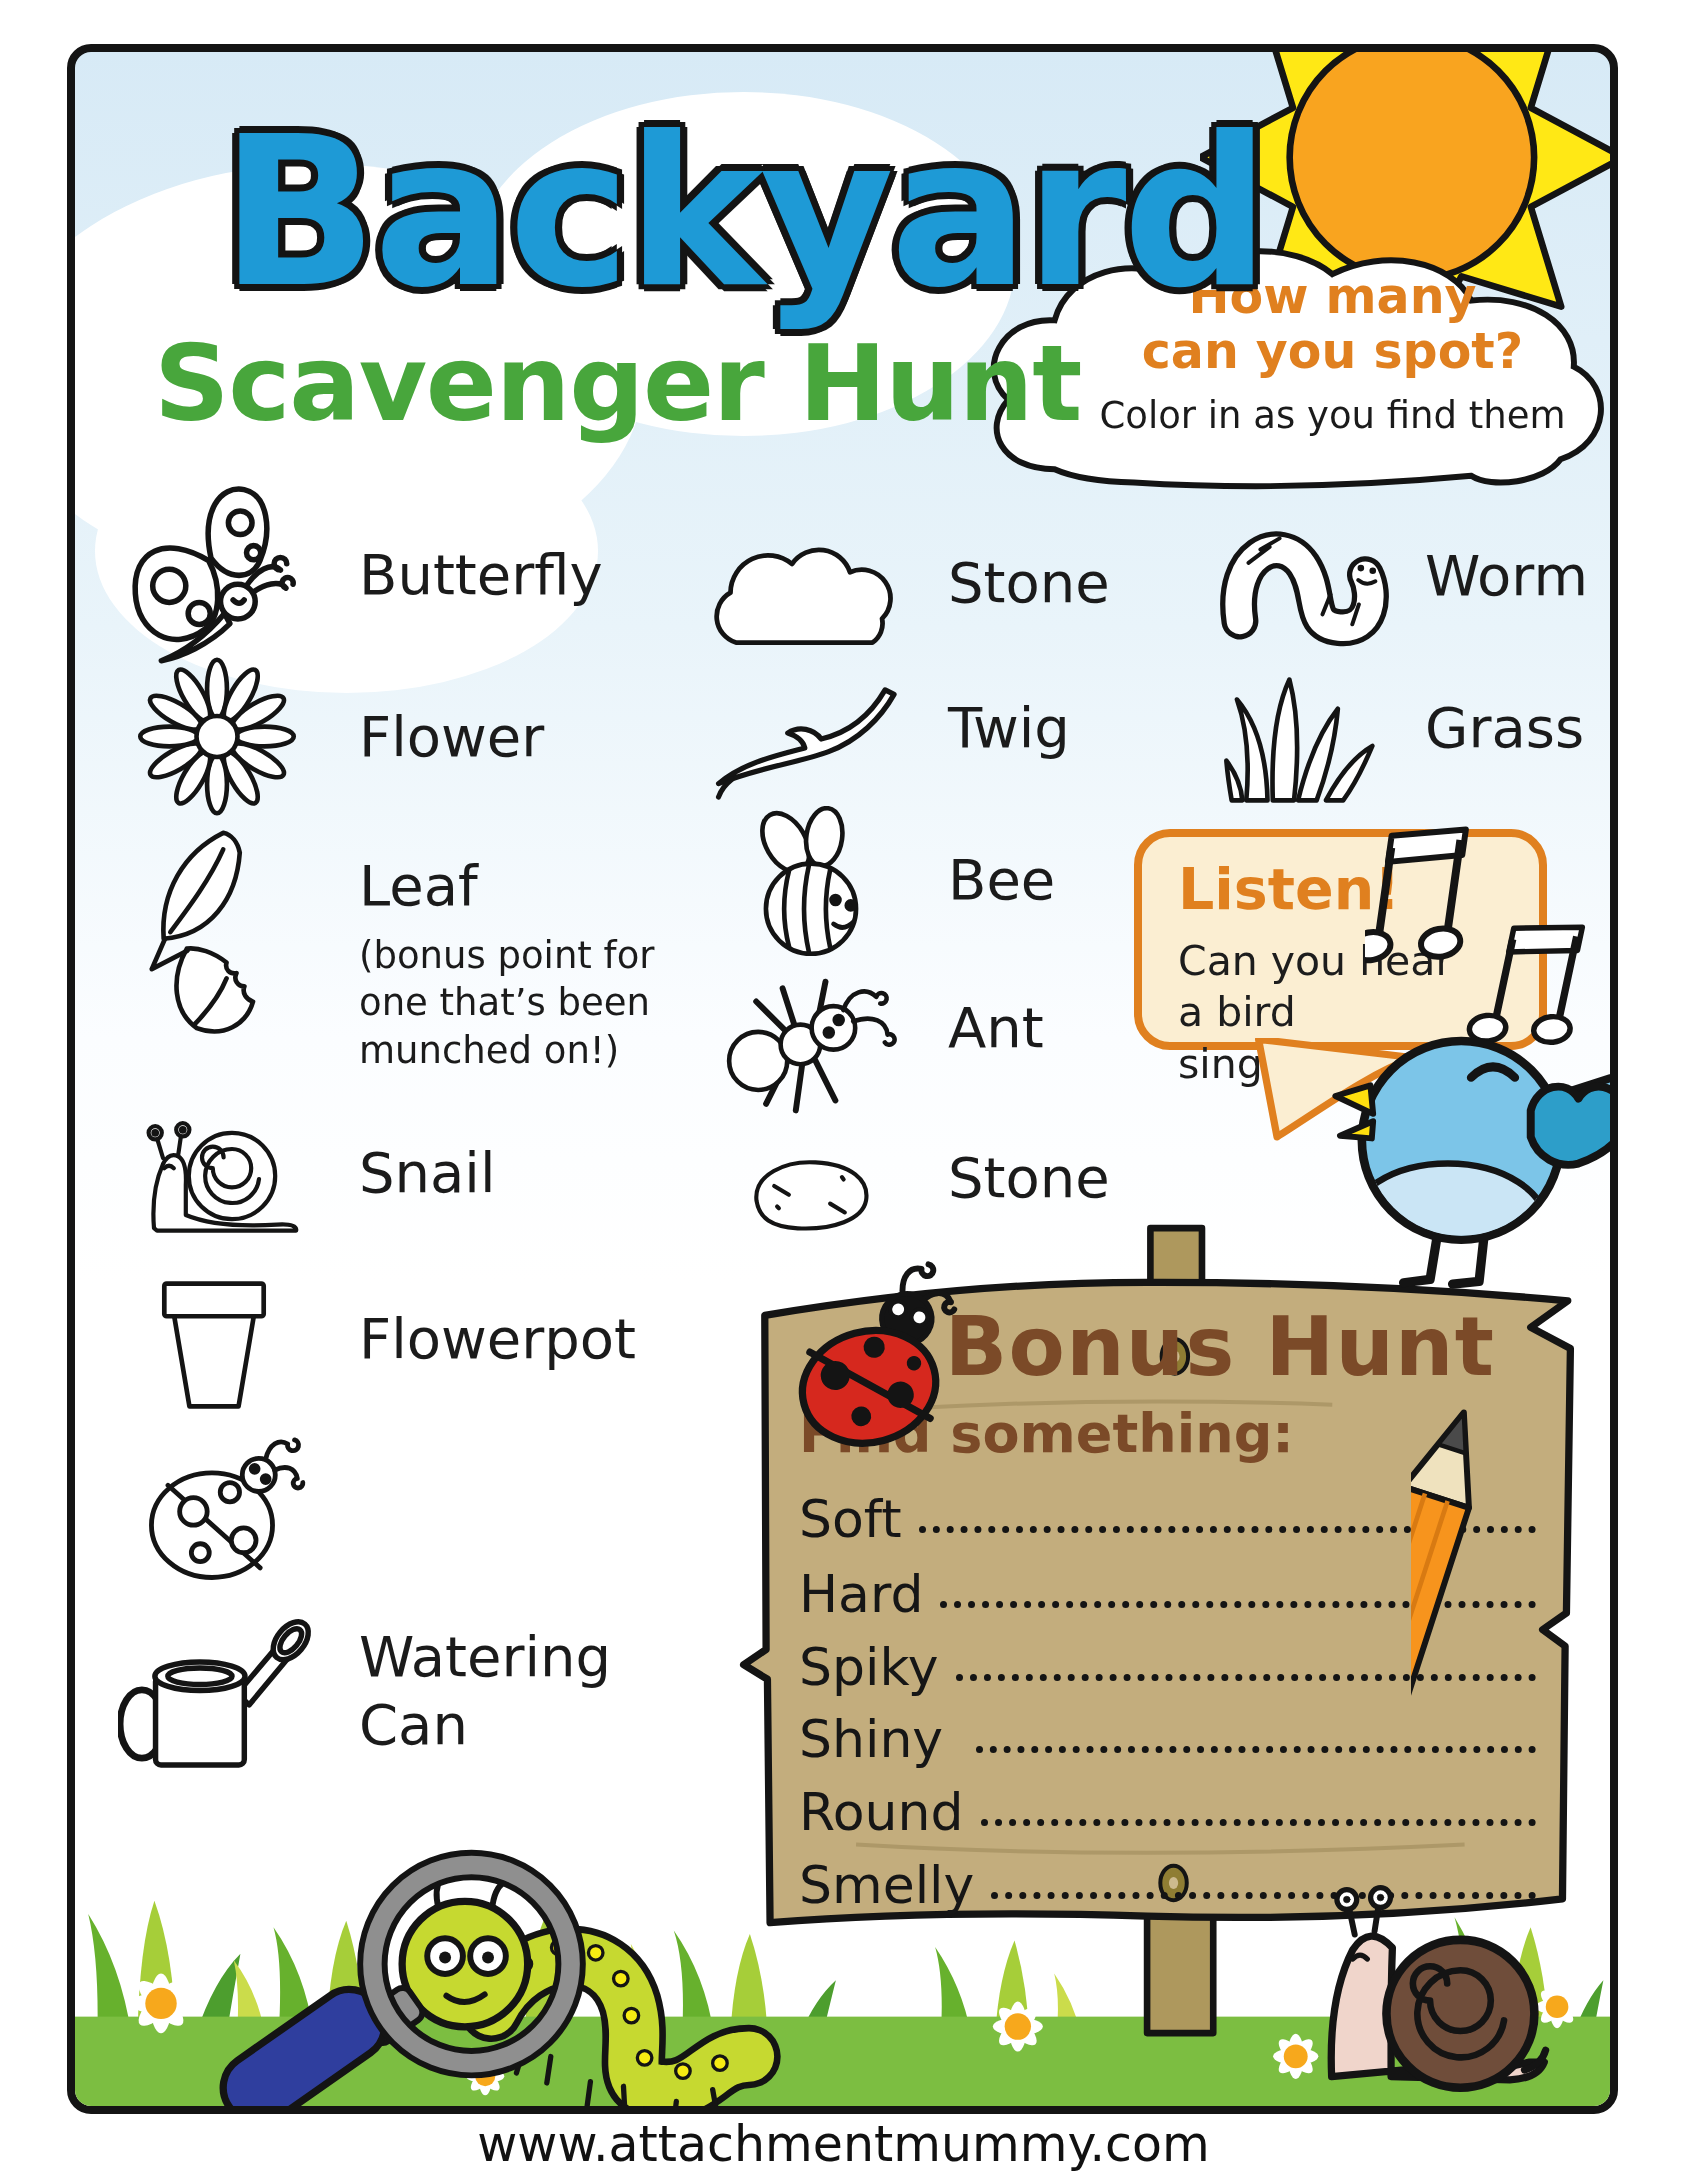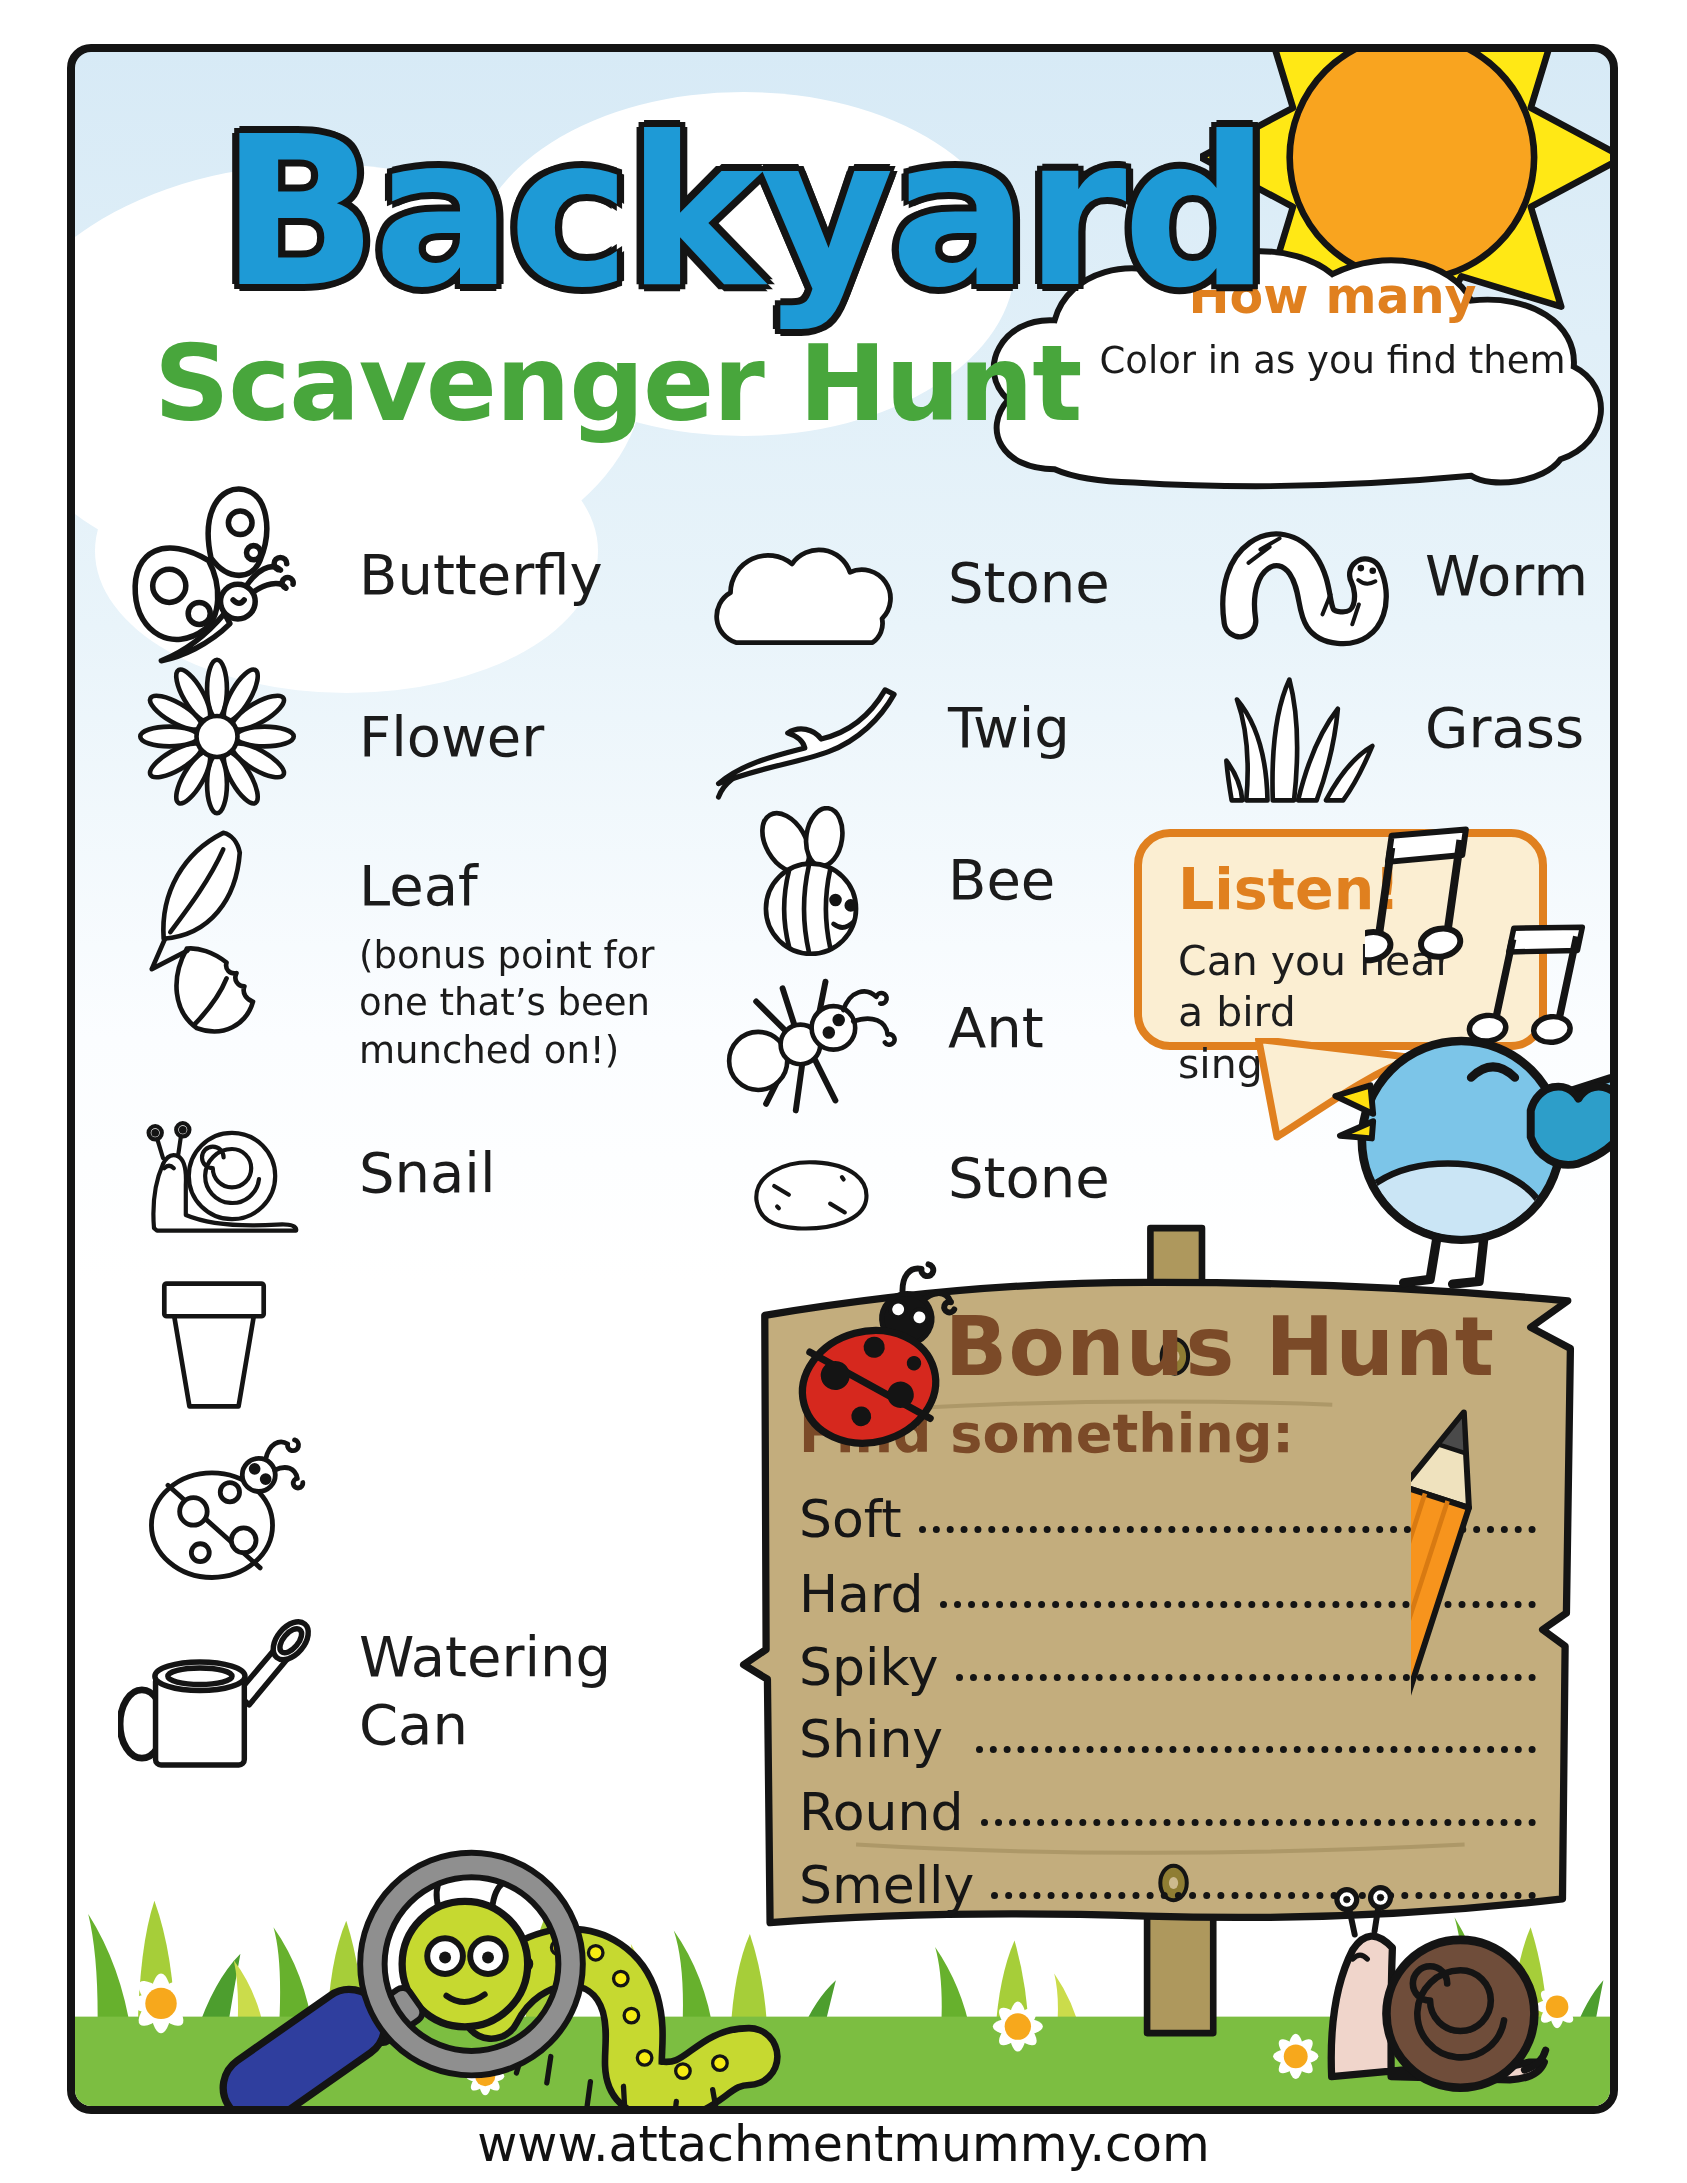--- a/index.html
+++ b/index.html
@@ -51,20 +51,21 @@
         <path fill="#FFE815" d="M320,-100 L395,40 L546,-6 L500,145 L640,220 L500,295 L546,446 L395,400 L320,540 L245,400 L94,446 L140,295 L0,220 L140,145 L94,-6 L245,40 Z"></path>
         <circle cx="320" cy="220" r="185" fill="#F9A41F"></circle>
       </g>
     </svg>
 
     <svg class="abs" style="left:887px;top:179px;width:668px;height:278px;" viewBox="0 0 1010 420">
       <path fill="#fff" stroke="#141414" stroke-width="9" d="M 140 360 C 60 360 30 300 70 255 C 20 210 60 130 140 135 C 160 60 260 35 330 75 C 380 20 500 15 560 65 C 640 25 740 45 770 105 C 860 95 930 140 925 205 C 985 235 980 320 905 345 C 880 380 800 390 770 370 Q 500 395 260 380 Q 180 378 140 360 Z"></path>
     </svg>
     <div class="cloudtext">
       <div class="l1">How many</div>
+      <div class="l1">can you spot?</div>
       <div class="l3">Color in as you find them</div>
     </div>
 
     <div class="title">Backyard</div>
     <div class="subtitle">Scavenger Hunt</div>
 
     <figure class="item" style="left:43px;top:423px;width:205px;height:198px;">
       <svg viewBox="0 0 260 250">
           <g fill="#fff" stroke="#141414" stroke-width="7" stroke-linecap="round" stroke-linejoin="round">
         <path d="M118 105 C 105 45 130 12 160 18 C 190 25 196 70 180 108 C 170 132 140 135 118 105 Z"></path>
@@ -138,20 +139,21 @@
     <div class="label" style="left:284px;top:1088px;">Snail</div>
 
     <figure class="item" style="left:63px;top:1204px;width:152px;height:172px;">
       <svg viewBox="0 0 260 260">
           <g fill="#fff" stroke="#141414" stroke-width="8" stroke-linejoin="round">
         <rect x="45" y="30" width="170" height="56" rx="4"></rect>
         <path d="M 62 86 L 198 86 L 172 240 L 88 240 Z"></path>
       </g>
         </svg>
     </figure>
+    <div class="label" style="left:284px;top:1254px;">Flowerpot</div>
 
     <figure class="item" style="left:50px;top:1370px;width:185px;height:172px;">
       <svg viewBox="0 0 260 250">
           <g fill="#fff" stroke="#141414" stroke-width="7" stroke-linecap="round" stroke-linejoin="round">
         <ellipse cx="122" cy="150" rx="88" ry="76"></ellipse>
         <path fill="none" d="M 58 92 L 192 212"></path>
         <circle cx="95" cy="130" r="20"></circle>
             <circle cx="148" cy="102" r="14"></circle>
             <circle cx="168" cy="172" r="18"></circle>
             <circle cx="105" cy="190" r="13"></circle>

